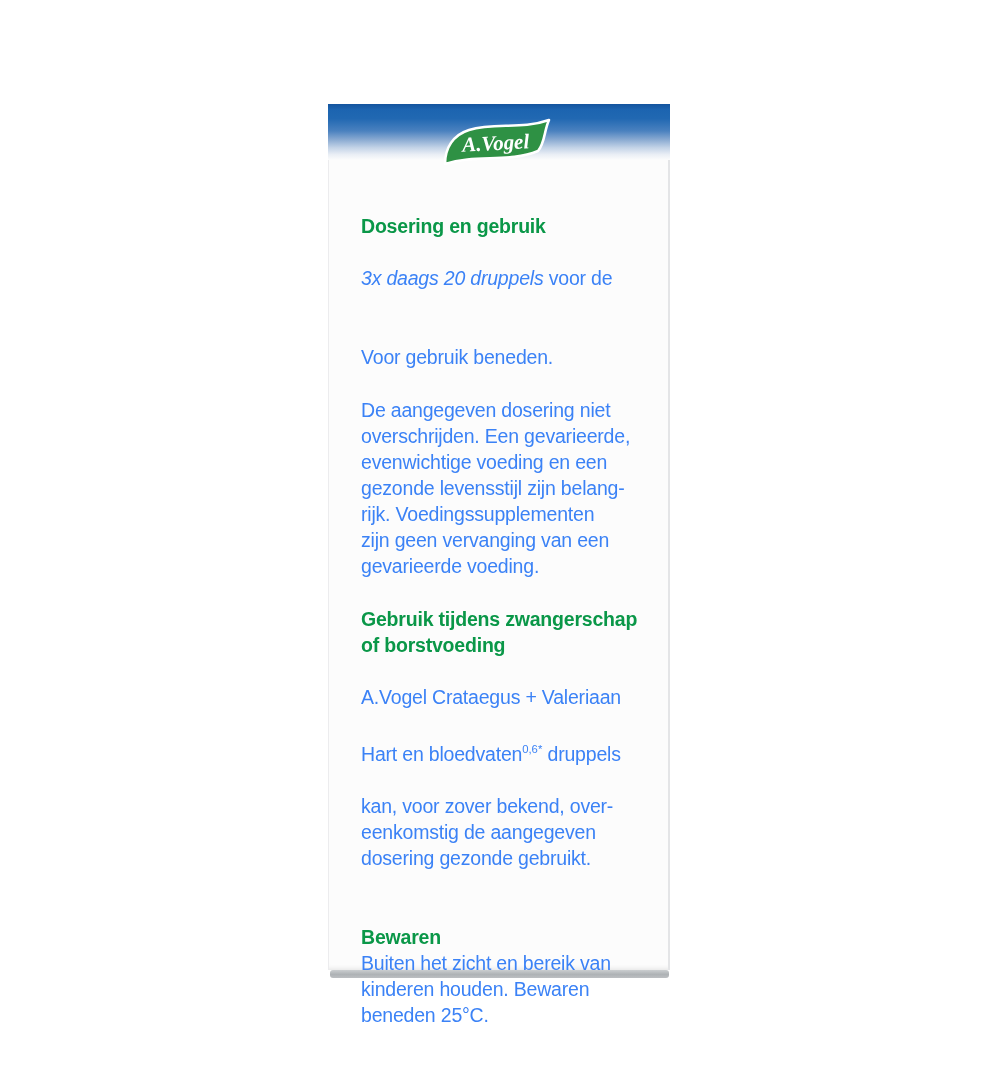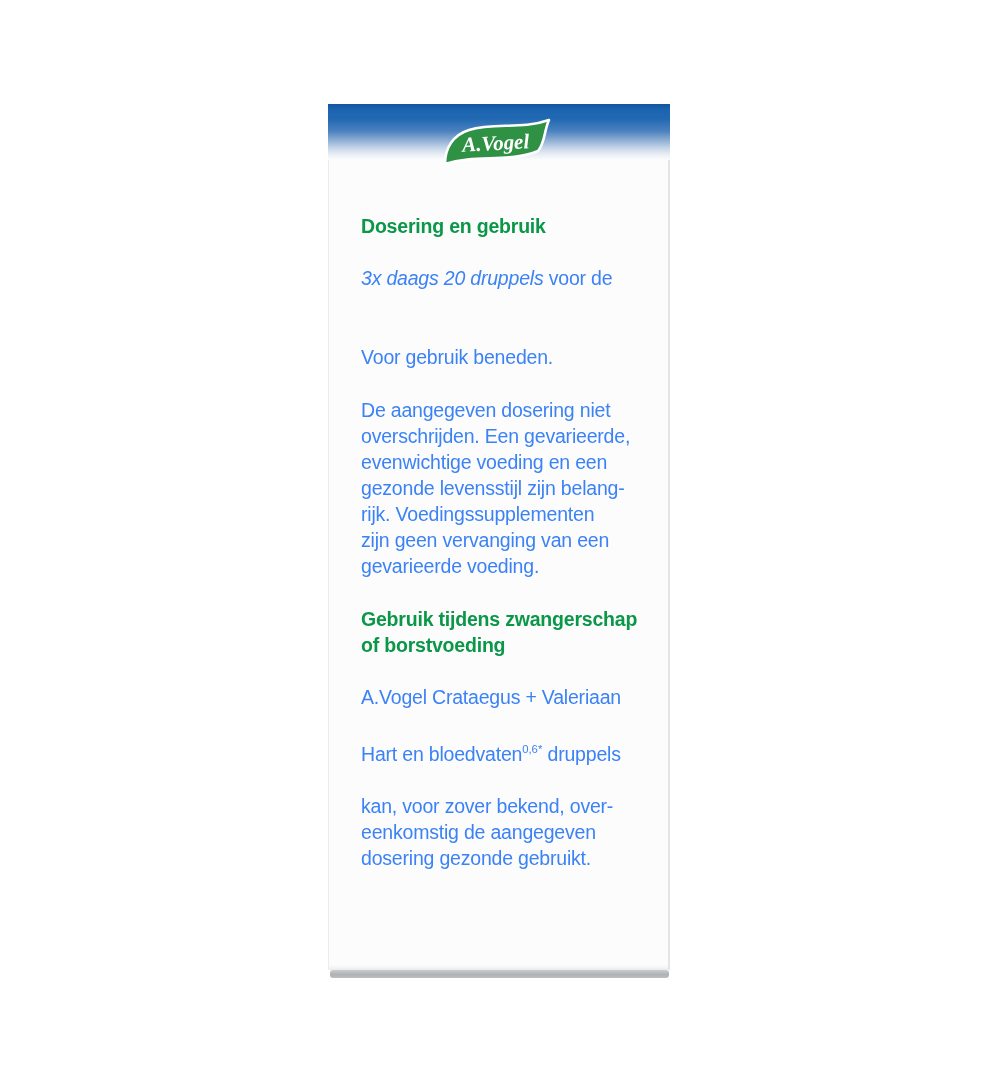--- a/index.html
+++ b/index.html
@@ -134,17 +134,23 @@
 of borstvoeding</div>
       <div class="p">
         <div class="line">A.Vogel Crataegus + Valeriaan</div>
         <div class="line"><span>Hart en bloedvaten</span><sup class="refs">0,6*</sup><span> druppels</span></div>
         <div class="line">kan, voor zover bekend, over-
 eenkomstig de aangegeven
 dosering gezonde gebruikt.</div>
       </div>
     </div>
 
+    <div class="section">
+      <div class="h">Bewaren</div>
+      <div class="p">Buiten het zicht en bereik van
+kinderen houden. Bewaren
+beneden 25°C.</div>
+    </div>
 
   </div>
 </div>
 
 <div class="bottom-edge"></div>
 
 </body></html>

